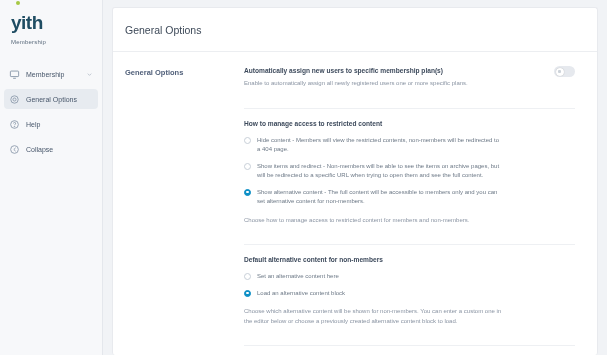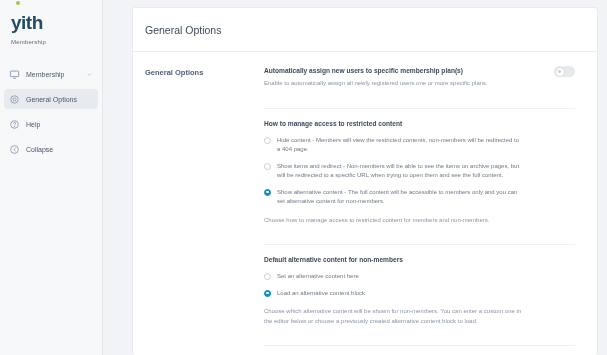--- a/index.html
+++ b/index.html
@@ -2,21 +2,21 @@
 <html><head>
 <meta charset="utf-8">
 <style>
   * { box-sizing: border-box; margin: 0; padding: 0; }
   html, body {
     width: 607px; height: 355px;
     font-family: "Liberation Sans", sans-serif;
     background: #f1f3f6;
     overflow: hidden;
   }
-  .app { display: flex; width: 607px; height: 355px; gap: 20px; }
+  .app { display: flex; width: 607px; height: 355px; }
 
   
   .sidebar {
     width: 103px; height: 355px;
     background: #f7f8fa;
     border-right: 1px solid #e4e7ec;
     flex: 0 0 103px;
     position: relative;
   }
   .logo-wrap { padding: 13px 0 0 11px; }

